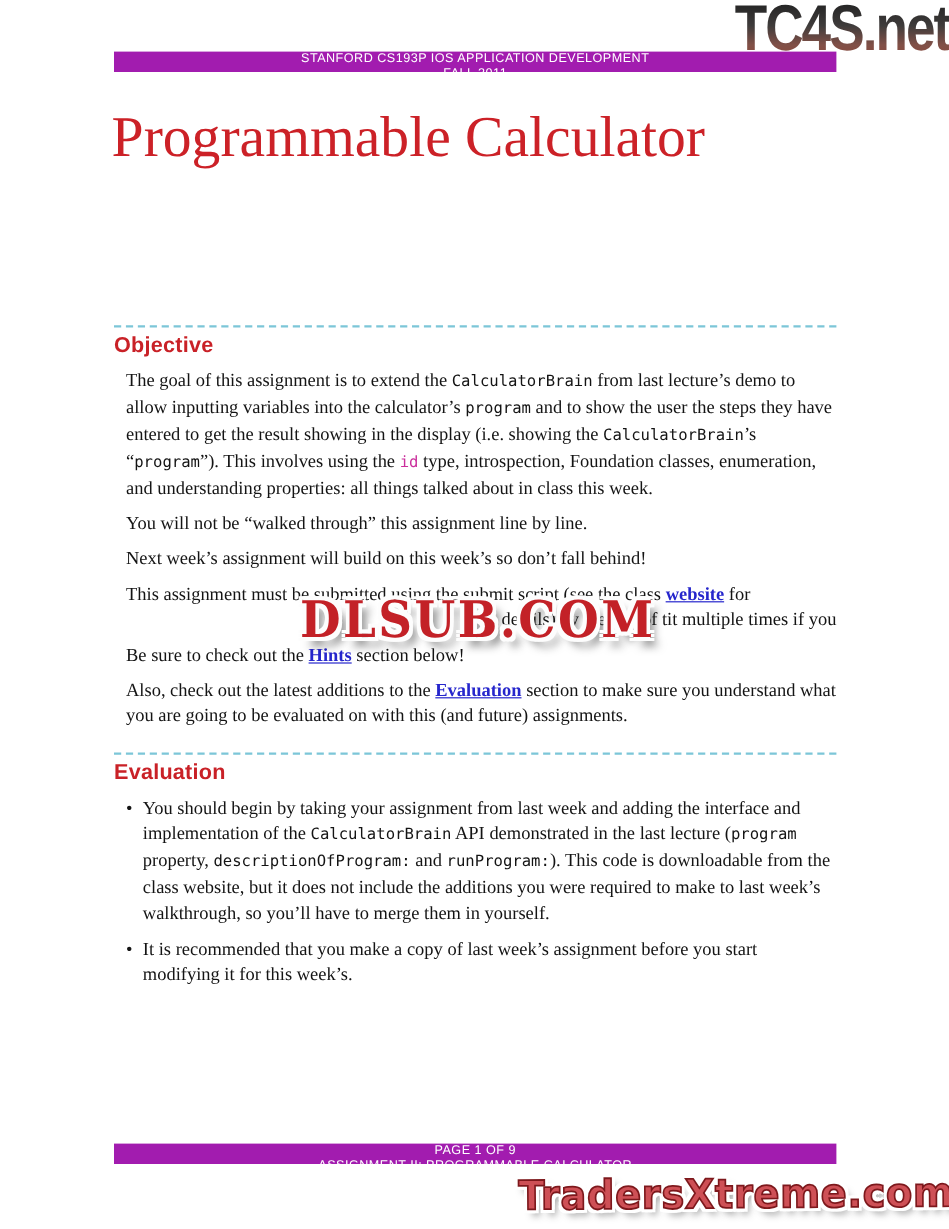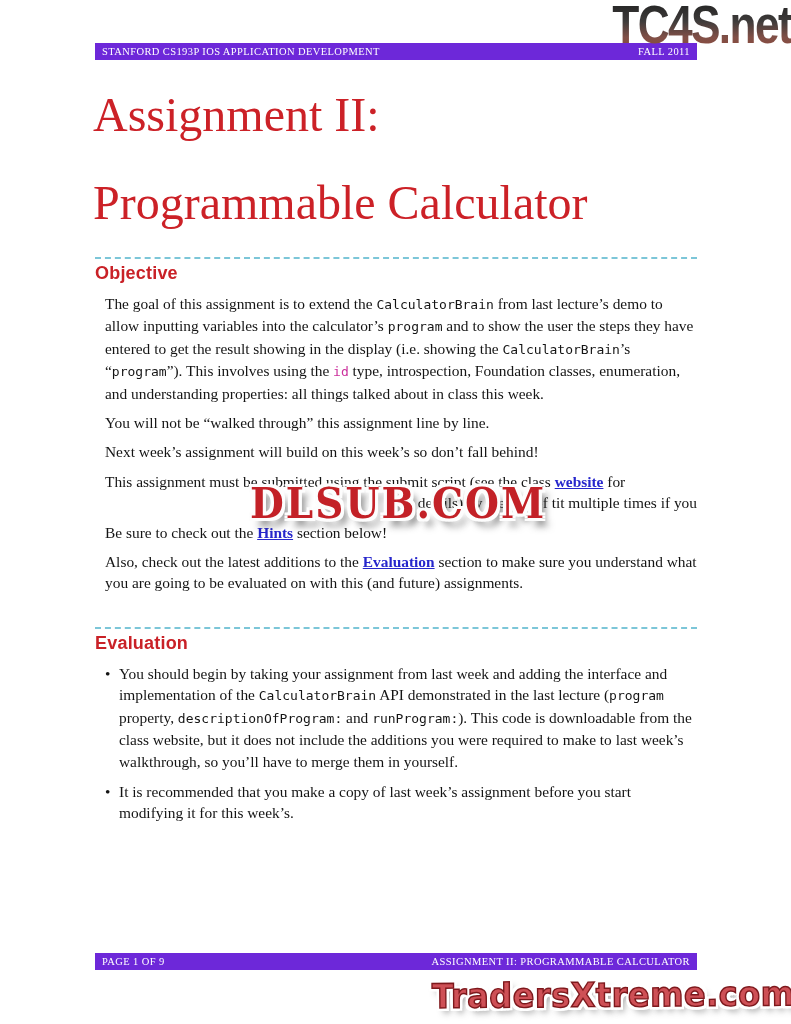--- a/index.html
+++ b/index.html
@@ -4,40 +4,41 @@
 <style>
   html,body{margin:0;padding:0;}
   body{
     width:791px;height:1024px;background:#ffffff;position:relative;overflow:hidden;
     font-family:"Liberation Serif", serif;color:#141414;
   }
   .page{position:absolute;inset:0;}
 
   
   .bar{
-    position:absolute;left:95px;width:602px;height:17px;background:#6d28d9;
+    position:absolute;left:95px;width:602px;height:17px;background:#a21caf;
     display:flex;justify-content:space-between;align-items:center;
     padding:0 7px;box-sizing:border-box;
-    font-family:Liberation Serif, serif;font-size:10.5px;color:#ffffff;
+    font-family:Liberation Sans, sans-serif;font-size:10.5px;color:#ffffff;
     letter-spacing:0.4px;
+    flex-direction:column;
   }
   .bar.top{top:43px;}
   .bar.bottom{top:953px;}
 
   
   .title-block{position:absolute;left:93px;top:88px;width:610px;}
   .title-line{
     font-family:"Liberation Serif", serif;font-weight:normal;
     font-size:48px;line-height:54px;color:#cc2127;letter-spacing:0px;margin:0;
   }
   .title-line + .title-line{margin-top:34px;}
 
   
   .section{position:absolute;left:95px;width:602px;}
-  .section-objective{top:257px;}
+  .section-objective{top:271px;}
   .section-materials{top:627px;}
   .rule{border-top:2px dashed #7cc6d8;height:0;}
   h2.sec-head{
     font-family:"Liberation Sans", sans-serif;font-weight:bold;font-size:18px;
     color:#c92127;margin:4px 0 9px 0;letter-spacing:0.2px;
   }
   .body-copy{padding-left:10px;font-size:15.4px;line-height:21.4px;color:#141414;}
   .body-copy p{margin:0 0 8px 0;}
   .code{font-family:"DejaVu Sans Mono", monospace;font-size:13px;color:#141414;}
   .code.pink{color:#cb2f9c;}
@@ -87,21 +88,20 @@
 <div class="page">
 
   <div class="bar top">
     <span>STANFORD CS193P IOS APPLICATION DEVELOPMENT</span>
     <span>FALL 2011</span>
   </div>
 
   <div class="wm-top">TC4S.net</div>
 
   <div class="title-block">
-    <p class="title-line">Assignment II:</p>
     <p class="title-line">Programmable Calculator</p>
   </div>
 
   <div class="section section-objective">
     <div class="rule"></div>
     <h2 class="sec-head">Objective</h2>
     <div class="body-copy">
       <p>The goal of this assignment is to extend the <span class="code">CalculatorBrain</span> from last lecture’s demo to allow inputting variables into the calculator’s <span class="code">program</span> and to show the user the steps they have entered to get the result showing in the display (i.e. showing the <span class="code">CalculatorBrain</span>’s “<span class="code">program</span>”).  This involves using the <span class="code pink">id</span> type, introspection, Foundation classes, enumeration, and understanding properties: all things talked about in class this week.</p>
       <p>You will not be “walked through” this assignment line by line.</p>
       <p>Next week’s assignment will build on this week’s so don’t fall behind!</p>

